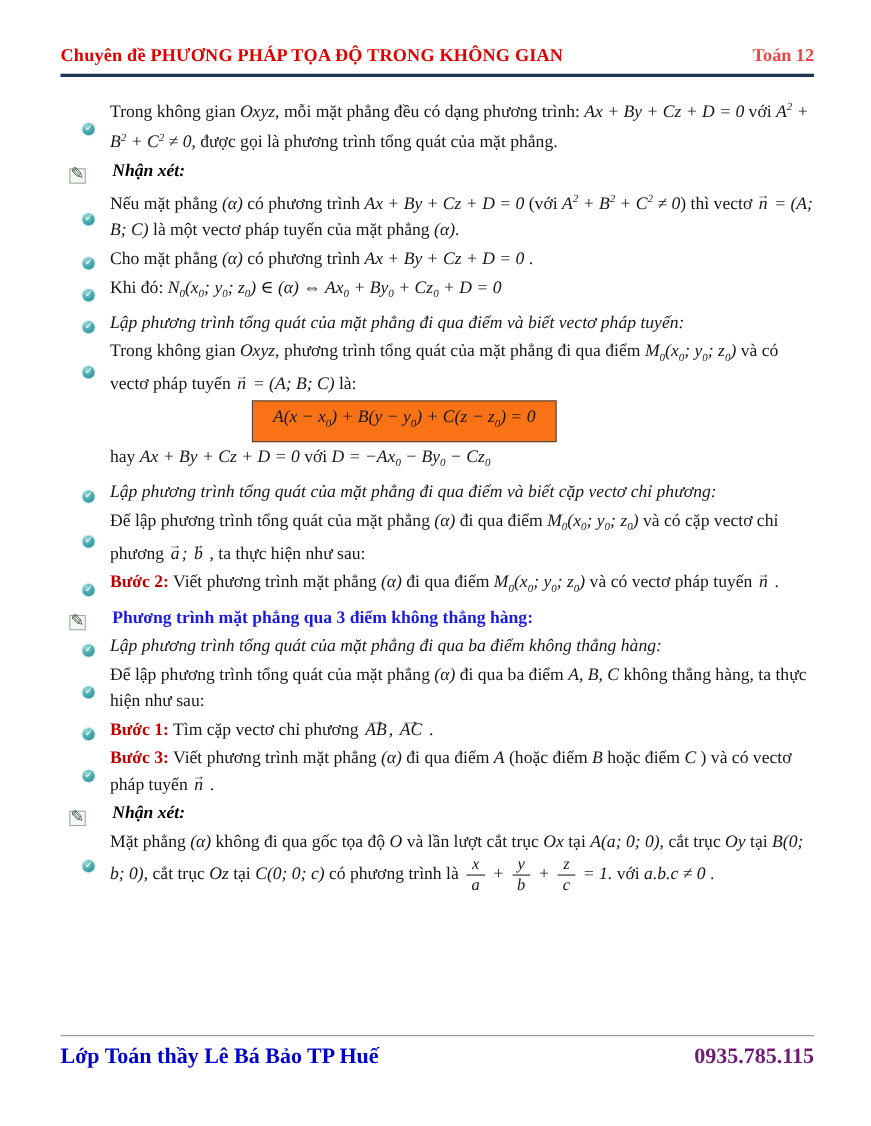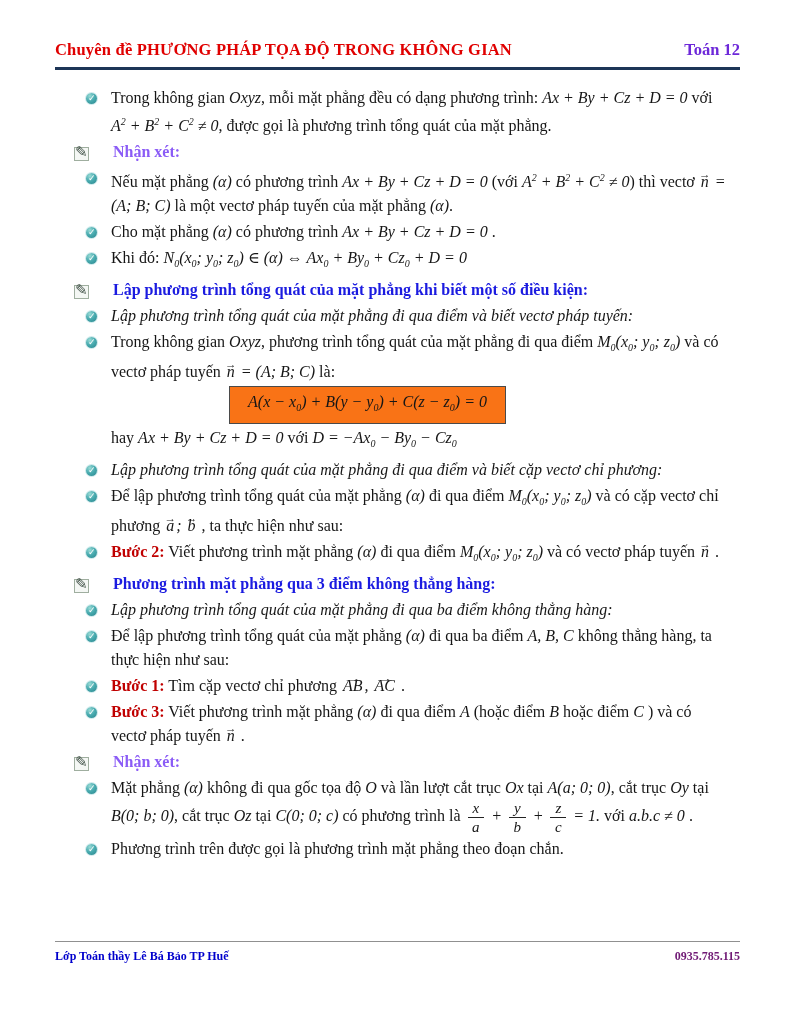--- a/index.html
+++ b/index.html
@@ -4,43 +4,43 @@
 <style>
   html,body{margin:0;padding:0;background:#ffffff;}
   .page{position:relative;width:792px;height:1024px;background:#ffffff;overflow:hidden;
         font-family:"Liberation Serif","DejaVu Serif",serif;font-size:16px;color:#161616;}
 
   
   .hdr{position:absolute;top:40px;left:55px;right:52px;display:flex;justify-content:space-between;
        align-items:baseline;border-bottom:3px solid #1d3557;padding-bottom:7px;
        font-weight:bold;font-size:16.5px;}
   .hdr-title{color:#e00000;letter-spacing:.2px;}
-  .hdr-grade{color:#6d28d9;}
+  .hdr-grade{color:#ef4444;}
 
   
   .content{position:absolute;top:84px;left:55px;right:52px;}
-  .row{display:flex;margin:2px 11px;line-height:24px;}
+  .row{display:flex;margin:2px 0;line-height:24px;align-items:center;}
   .txt{flex:1;}
 
   
   .b-icon{flex:0 0 11px;width:11px;height:11px;margin:7px 14px 0 20px;border-radius:50%;
           background:radial-gradient(circle at 35% 28%,#9adbd6 0%,#4aacb0 45%,#27858d 100%);
           box-shadow:0 0 0 1px #cfeaec;position:relative;}
   .b-icon::after{content:"✓";position:absolute;left:2px;top:-7px;color:#ffffff;
                  font-size:9px;font-weight:bold;font-family:"DejaVu Sans",sans-serif;}
 
   
   .p-icon{flex:0 0 13px;width:13px;height:12px;margin:7px 24px 0 8px;position:relative;
           border:1px solid #9fae9f;background:#f4f7f4;}
   .p-icon::after{content:"✎";position:absolute;left:0px;top:-8px;font-size:15px;color:#44544a;
                  font-family:"DejaVu Sans",sans-serif;}
 
   
   .bulletItalic .txt{font-style:italic;}
-  .noteRed .txt{color:#8b5cf6;font-weight:bold;}
+  .noteRed .txt{color:#000000;font-weight:bold;font-style:italic;}
   .noteBlue .txt{color:#1b1be0;font-weight:bold;}
   .plain .txt{padding-left:45px;}
   .boxrow .txt{text-align:center;padding-right:60px;}
   .fbox{display:inline-block;border:1.3px solid #4a4a4a;padding:3px 18px;background:#f97316;}
 
   
   .rn{}
   .rm{font-style:italic;}
   .rsub{font-style:italic;font-size:10px;vertical-align:-4px;}
   .rsup{font-style:italic;font-size:10px;vertical-align:6px;}
@@ -51,21 +51,21 @@
   .rvecl::after{transform:scaleX(1.75);}
 
   
   .frac{display:inline-block;vertical-align:middle;text-align:center;font-style:italic;
         line-height:1.08;margin:0 3px;font-size:15px;}
   .fnum{display:block;padding:0 5px 1px;border-bottom:1.2px solid #222;}
   .fden{display:block;padding-top:1px;}
 
   
   .ftr{position:absolute;left:55px;right:52px;top:941px;border-top:1.5px solid #909090;
-       padding-top:7px;display:flex;justify-content:space-between;font-weight:bold;font-size:12px;}
+       padding-top:7px;display:flex;justify-content:space-between;font-weight:bold;font-size:20px;}
   .ftr-brand{color:#0000cc;}
   .ftr-phone{color:#701a75;}
 </style>
 </head>
 <body>
 
 <div class="page">
   <div class="hdr">
     <span class="hdr-title">Chuyên đề PHƯƠNG PHÁP TỌA ĐỘ TRONG KHÔNG GIAN</span>
     <span class="hdr-grade">Toán 12</span>
@@ -84,24 +84,20 @@
         <span class="b-icon"></span>
         <div class="txt"><span class="rn">Nếu mặt phẳng </span><span class="rm">(α)</span><span class="rn"> có phương trình </span><span class="rm">Ax + By + Cz + D = 0</span><span class="rn">  (với </span><span class="rm">A</span><span class="rsup">2</span><span class="rm"> + B</span><span class="rsup">2</span><span class="rm"> + C</span><span class="rsup">2</span><span class="rm"> ≠ 0</span><span class="rn">) thì vectơ </span><span class="rm rvec">n</span><span class="rm"> = (A; B; C)</span><span class="rn"> là một vectơ pháp tuyến của mặt phẳng </span><span class="rm">(α)</span><span class="rn">.</span></div>
       </div>
       <div class="row bullet">
         <span class="b-icon"></span>
         <div class="txt"><span class="rn">Cho mặt phẳng </span><span class="rm">(α)</span><span class="rn"> có phương trình </span><span class="rm">Ax + By + Cz + D = 0</span><span class="rn"> .</span></div>
       </div>
       <div class="row bullet">
         <span class="b-icon"></span>
         <div class="txt"><span class="rn">Khi đó: </span><span class="rm">N</span><span class="rsub">0</span><span class="rm">(x</span><span class="rsub">0</span><span class="rm">; y</span><span class="rsub">0</span><span class="rm">; z</span><span class="rsub">0</span><span class="rm">) ∈ (α) ⇔ Ax</span><span class="rsub">0</span><span class="rm"> + By</span><span class="rsub">0</span><span class="rm"> + Cz</span><span class="rsub">0</span><span class="rm"> + D = 0</span></div>
-      </div>
-      <div class="row noteBlue">
-        <span class="p-icon"></span>
-        <div class="txt"><span class="rn">Lập phương trình tổng quát của mặt phẳng khi biết một số điều kiện:</span></div>
       </div>
       <div class="row bulletItalic">
         <span class="b-icon"></span>
         <div class="txt"><span class="rn">Lập phương trình tổng quát của mặt phẳng đi qua điểm và biết vectơ pháp tuyến:</span></div>
       </div>
       <div class="row bullet">
         <span class="b-icon"></span>
         <div class="txt"><span class="rn">Trong không gian </span><span class="rm">Oxyz</span><span class="rn">, phương trình tổng quát của mặt phẳng đi qua điểm </span><span class="rm">M</span><span class="rsub">0</span><span class="rm">(x</span><span class="rsub">0</span><span class="rm">; y</span><span class="rsub">0</span><span class="rm">; z</span><span class="rsub">0</span><span class="rm">)</span><span class="rn"> và có vectơ pháp tuyến </span><span class="rm rvec">n</span><span class="rm"> = (A; B; C)</span><span class="rn"> là:</span></div>
       </div>
       <div class="row boxrow">
@@ -143,23 +139,19 @@
         <div class="txt"><span class="rbr">Bước 3:</span><span class="rn"> Viết phương trình mặt phẳng </span><span class="rm">(α)</span><span class="rn"> đi qua điểm </span><span class="rm">A</span><span class="rn"> (hoặc điểm </span><span class="rm">B</span><span class="rn"> hoặc điểm </span><span class="rm">C</span><span class="rn"> ) và có vectơ pháp tuyến </span><span class="rm rvec">n</span><span class="rn"> .</span></div>
       </div>
       <div class="row noteRed">
         <span class="p-icon"></span>
         <div class="txt"><span class="rn">Nhận xét:</span></div>
       </div>
       <div class="row bullet">
         <span class="b-icon"></span>
         <div class="txt"><span class="rn">Mặt phẳng </span><span class="rm">(α)</span><span class="rn"> không đi qua gốc tọa độ </span><span class="rm">O</span><span class="rn"> và lần lượt cắt trục </span><span class="rm">Ox</span><span class="rn"> tại </span><span class="rm">A(a; 0; 0)</span><span class="rn">, cắt trục </span><span class="rm">Oy</span><span class="rn"> tại </span><span class="rm">B(0; b; 0)</span><span class="rn">, cắt trục </span><span class="rm">Oz</span><span class="rn"> tại </span><span class="rm">C(0; 0; c)</span><span class="rn"> có phương trình là </span><span class="frac"><span class="fnum">x</span><span class="fden">a</span></span><span class="rm"> + </span><span class="frac"><span class="fnum">y</span><span class="fden">b</span></span><span class="rm"> + </span><span class="frac"><span class="fnum">z</span><span class="fden">c</span></span><span class="rm"> = 1.</span><span class="rn">  với  </span><span class="rm">a.b.c ≠ 0</span><span class="rn"> .</span></div>
       </div>
-      <div class="row bullet">
-        <span class="b-icon"></span>
-        <div class="txt"><span class="rn">Phương trình trên được gọi là phương trình mặt phẳng theo đoạn chắn.</span></div>
-      </div>
     </div>
 
   <div class="ftr">
     <span class="ftr-brand">Lớp Toán thầy Lê Bá Bảo TP Huế</span>
     <span class="ftr-phone">0935.785.115</span>
   </div>
 </div>
 
 </body></html>

